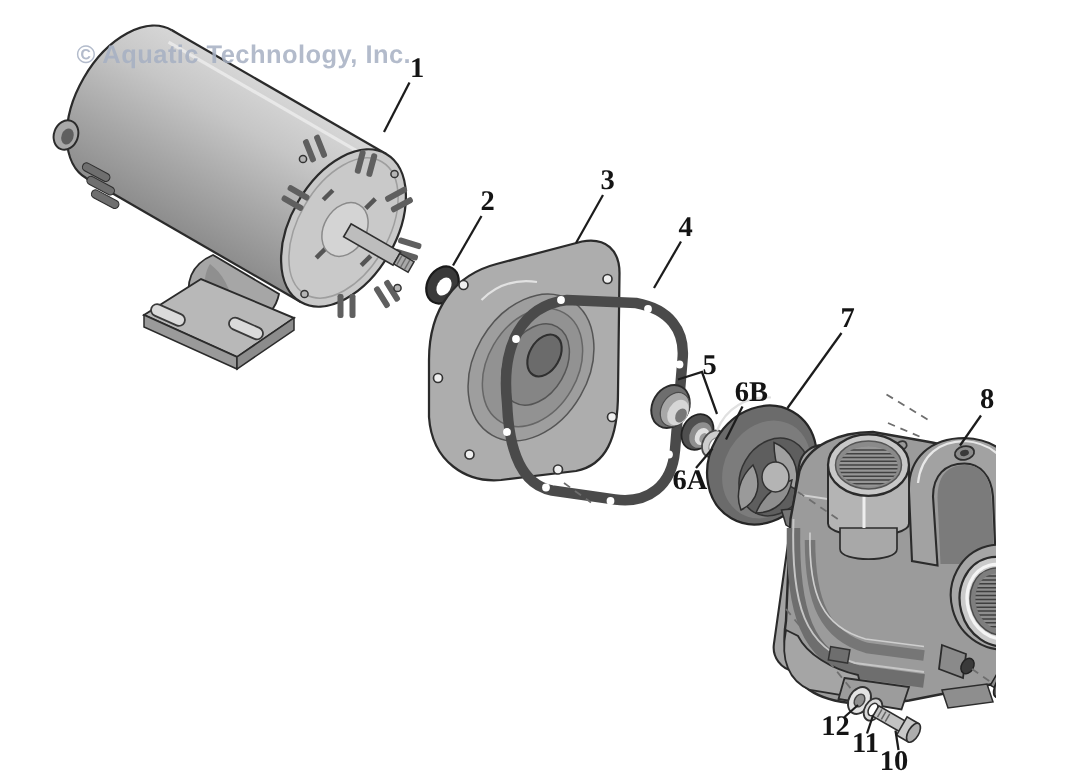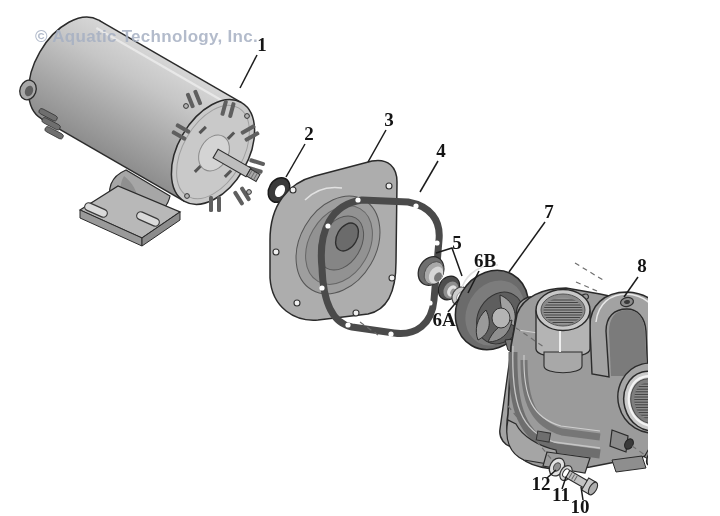--- a/index.html
+++ b/index.html
@@ -2,20 +2,21 @@
 <html><head>
 <meta charset="utf-8">
 <style>
   html, body { margin: 0; padding: 0; background: #ffffff; }
   .canvas {
     position: relative;
     width: 648px; height: 516px;
     background: #ffffff;
     overflow: hidden;
     font-family: "Liberation Sans", sans-serif;
+    padding-left: 16px;
   }
   svg { display: block; }
   .callout {
     font-family: "Liberation Serif", serif;
     font-weight: bold;
     font-size: 19px;
     fill: #141414;
   }
   .watermark {
     font-family: "Liberation Sans", sans-serif;

